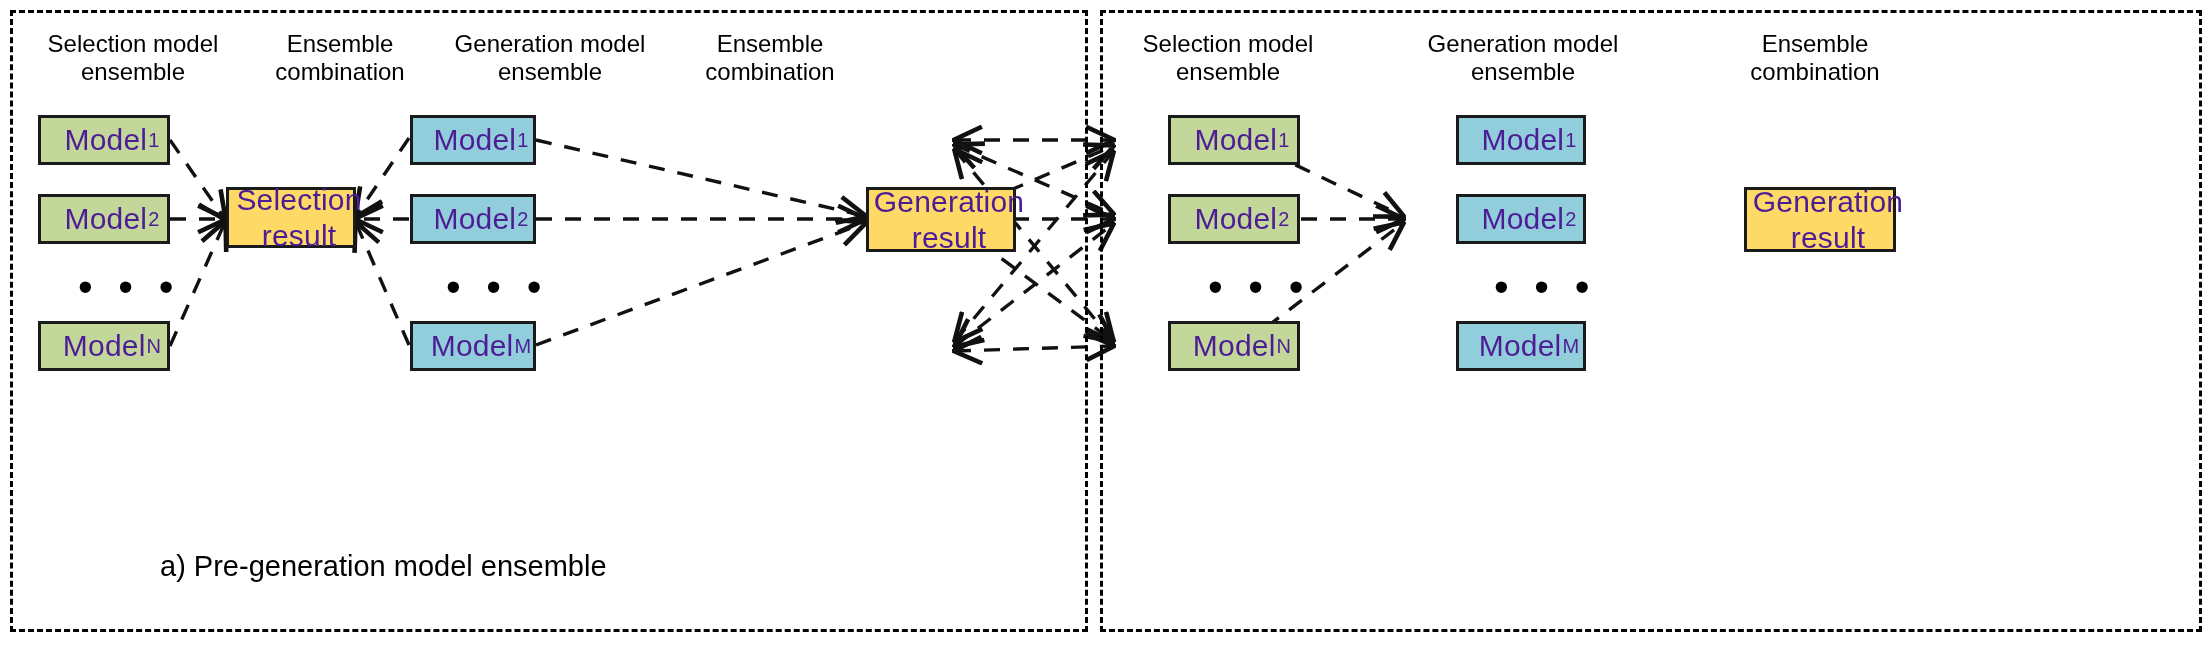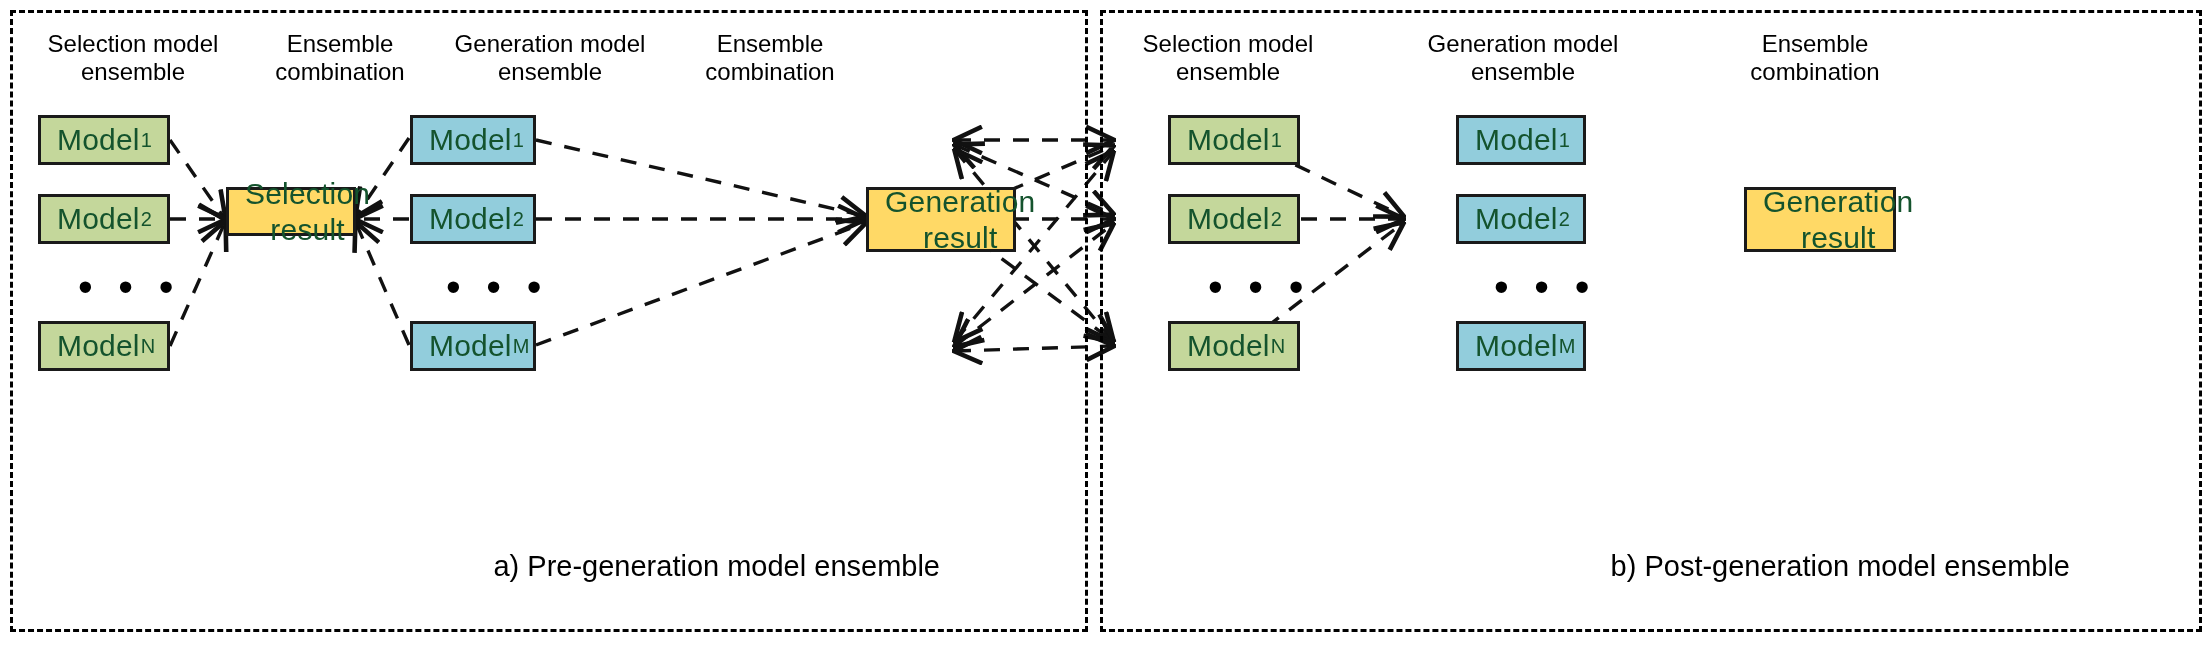--- a/index.html
+++ b/index.html
@@ -7,31 +7,31 @@
   #root{position:relative;width:2212px;height:652px;background:#fff;overflow:hidden;}
   .panel{position:absolute;top:10px;height:622px;border:3px dashed #000;box-sizing:border-box;}
   #panel-a{left:10px;width:1078px;}
   #panel-b{left:1100px;width:1102px;}
   .col-title{
     position:absolute;text-align:center;color:#000;
     font-size:24px;line-height:1.18;white-space:pre-line;
   }
   .node{
     position:absolute;box-sizing:border-box;border:3px solid #1a1a1a;
-    display:flex;align-items:center;
-    font-size:30px;color:#14532d;letter-spacing:.2px;padding-left:16px;
+    display:flex;align-items:center;justify-content:center;
+    font-size:30px;color:#4c1d95;letter-spacing:.2px;padding-left:16px;
   }
   .node .sub{font-size:20px;vertical-align:-6px;margin-left:1px;}
   .green{background:#c4d79b;}
   .blue{background:#92cddc;}
   .yellow{background:#ffd966;}
   .yellow .t2{line-height:1.18;text-align:center;}
   .dots{position:absolute;font-size:42px;letter-spacing:7px;color:#000;
         font-family:"Liberation Sans",sans-serif;line-height:1;}
-  .caption{position:absolute;font-size:29px;color:#000;text-align:right;}
+  .caption{position:absolute;font-size:29px;color:#000;text-align:left;}
   svg.edges{position:absolute;left:0;top:0;width:2212px;height:652px;pointer-events:none;}
 </style>
 </head>
 <body>
 
 <div id="root">
 
   <svg class="edges" viewBox="0 0 2212 652">
     <defs>
       <marker id="ah" markerWidth="9" markerHeight="9" refX="8.2" refY="4.5" orient="auto" markerUnits="strokeWidth">
@@ -92,21 +92,21 @@
   <div class="node green" style="left:38px;top:194px;width:132px;height:50px;">
     <span>Model</span>
       <span class="sub">2</span>
   </div>
   <div class="dots" style="left:78px;top:266px;">• • •</div>
   <div class="node green" style="left:38px;top:321px;width:132px;height:50px;">
     <span>Model</span>
       <span class="sub">N</span>
   </div>
 
-  <div class="node yellow" style="left:226px;top:187px;width:130px;height:49px;">
+  <div class="node yellow" style="left:226px;top:187px;width:130px;height:61px;">
     <span class="t2"><span>Selection</span><br><span>result</span></span>
   </div>
 
   <div class="node blue" style="left:410px;top:115px;width:126px;height:50px;">
     <span>Model</span>
       <span class="sub">1</span>
   </div>
   <div class="node blue" style="left:410px;top:194px;width:126px;height:50px;">
     <span>Model</span>
       <span class="sub">2</span>
@@ -157,15 +157,14 @@
   <div class="dots" style="left:1494px;top:266px;">• • •</div>
   <div class="node blue" style="left:1456px;top:321px;width:130px;height:50px;">
     <span>Model</span>
       <span class="sub">M</span>
   </div>
 
   <div class="node yellow" style="left:1744px;top:187px;width:152px;height:65px;">
     <span class="t2"><span>Generation</span><br><span>result</span></span>
   </div>
 
-  <div class="caption" style="left:1250px;top:550px;width:820px;">b) Post-generation model ensemble</div>
 
 </div>
 
 </body></html>

